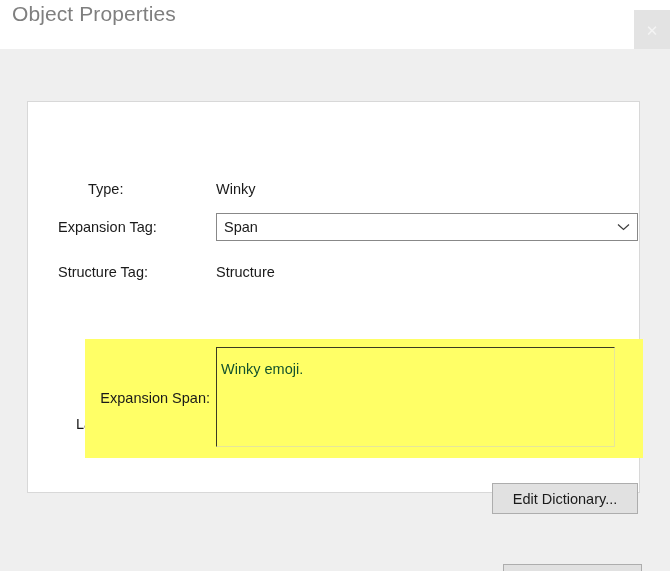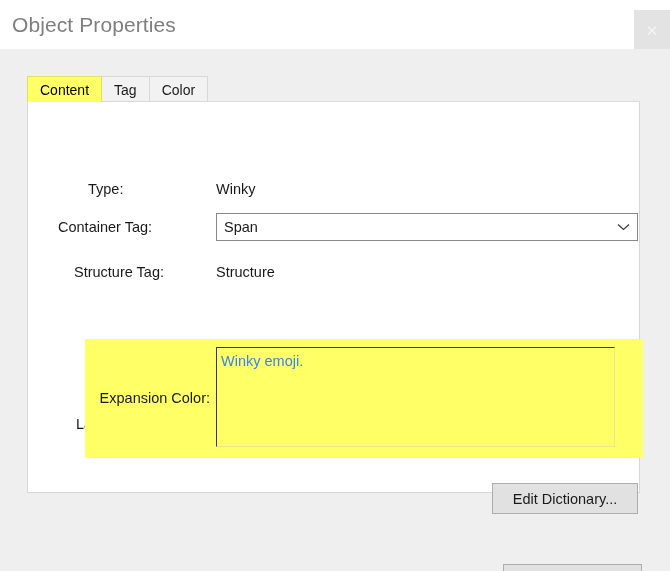--- a/index.html
+++ b/index.html
@@ -17,21 +17,21 @@
 
   
   #titlebar {
     position: absolute;
     left: 0; top: 0;
     width: 670px; height: 49px;
     background: #ffffff;
   }
   #window-title {
     position: absolute;
-    left: 12px; top: 13px;
+    left: 12px; top: 2px;
     font-size: 21px;
     color: #7f7f7f;
     font-weight: 400;
     letter-spacing: 0.1px;
     white-space: nowrap;
   }
   #close-button {
     position: absolute;
     left: 634px; top: 10px;
     width: 36px; height: 40px;
@@ -115,21 +115,21 @@
     position: absolute;
     font-size: 14.5px;
     color: #1a1a1a;
     white-space: nowrap;
   }
 
   
   #label-type    { left: 60px;  top: 79px;  width: 110px; }
   #value-type    { left: 188px; top: 79px; }
   
-  #label-structure { left: 46px; top: 162px; width: 140px; }
+  #label-structure { left: 30px; top: 162px; width: 140px; }
   #value-structure { left: 188px; top: 162px; }
 
   
   .combobox {
     position: absolute;
     box-sizing: border-box;
     background: #ffffff;
     border: 1px solid #888888;
     display: flex;
     align-items: center;
@@ -176,24 +176,24 @@
     position: absolute;
     left: 188px; top: 245px;
     width: 399px; height: 100px;
     box-sizing: border-box;
     border-top: 1px solid #3a3a22;
     border-left: 1px solid #3a3a22;
     border-right: 1px solid #e6e69a;
     border-bottom: 1px solid #e6e69a;
     background: transparent;
     z-index: 2;
-    padding: 4px 4px;
+    padding: 12px 4px;
     font-family: "Liberation Sans", sans-serif;
     font-size: 14.5px;
-    color: #3b82f6;
+    color: #14532d;
     resize: none;
     outline: none;
     overflow: hidden;
     line-height: 1.3;
   }
 
   
   .push-button {
     position: absolute;
     box-sizing: border-box;
@@ -222,54 +222,42 @@
 
 <div id="titlebar">
   <div id="window-title">Object Properties</div>
   <div id="close-button">
     <span class="x-glyph">✕</span>
   </div>
 </div>
 
 <div id="dialog-body">
 
-  <div id="tab-strip">
-    <div class="tab active">
-      <span>Content</span>
-    </div>
-    <div class="tab">
-      <span>Tag</span>
-    </div>
-    <div class="tab">
-      <span>Color</span>
-    </div>
-    <div class="tab-filler"></div>
-  </div>
 
   <div id="tab-panel">
 
     <div class="form-label" id="label-type">Type:</div>
     <div class="form-static" id="value-type">Winky</div>
 
-    <div class="form-label" id="label-container-tag">Container Tag:</div>
+    <div class="form-label" id="label-container-tag">Expansion Tag:</div>
     <div class="combobox" id="combo-container-tag">
       <div class="cb-value">Span</div>
       <div class="cb-arrow">
         <svg width="13" height="8" viewBox="0 0 13 8" aria-hidden="true">
           <polyline points="1,1.5 6.5,6.5 12,1.5" fill="none" stroke="#3c3c3c" stroke-width="1.2"></polyline>
         </svg>
       </div>
     </div>
 
     <div class="form-label" id="label-structure">Structure Tag:</div>
     <div class="form-static" id="value-structure">Structure</div>
 
     <div id="expansion-highlight"></div>
 
-    <div class="form-label" id="label-expansion">Expansion Color:</div>
+    <div class="form-label" id="label-expansion">Expansion Span:</div>
     <textarea id="expansion-textarea" placeholder="" style="">Winky emoji.</textarea>
 
     <div class="form-label" id="label-language">Language:</div>
     <div class="combobox" id="combo-language">
       <div class="cb-value"></div>
       <div class="cb-arrow">
         <svg width="13" height="8" viewBox="0 0 13 8" aria-hidden="true">
           <polyline points="1,1.5 6.5,6.5 12,1.5" fill="none" stroke="#3c3c3c" stroke-width="1.2"></polyline>
         </svg>
       </div>

